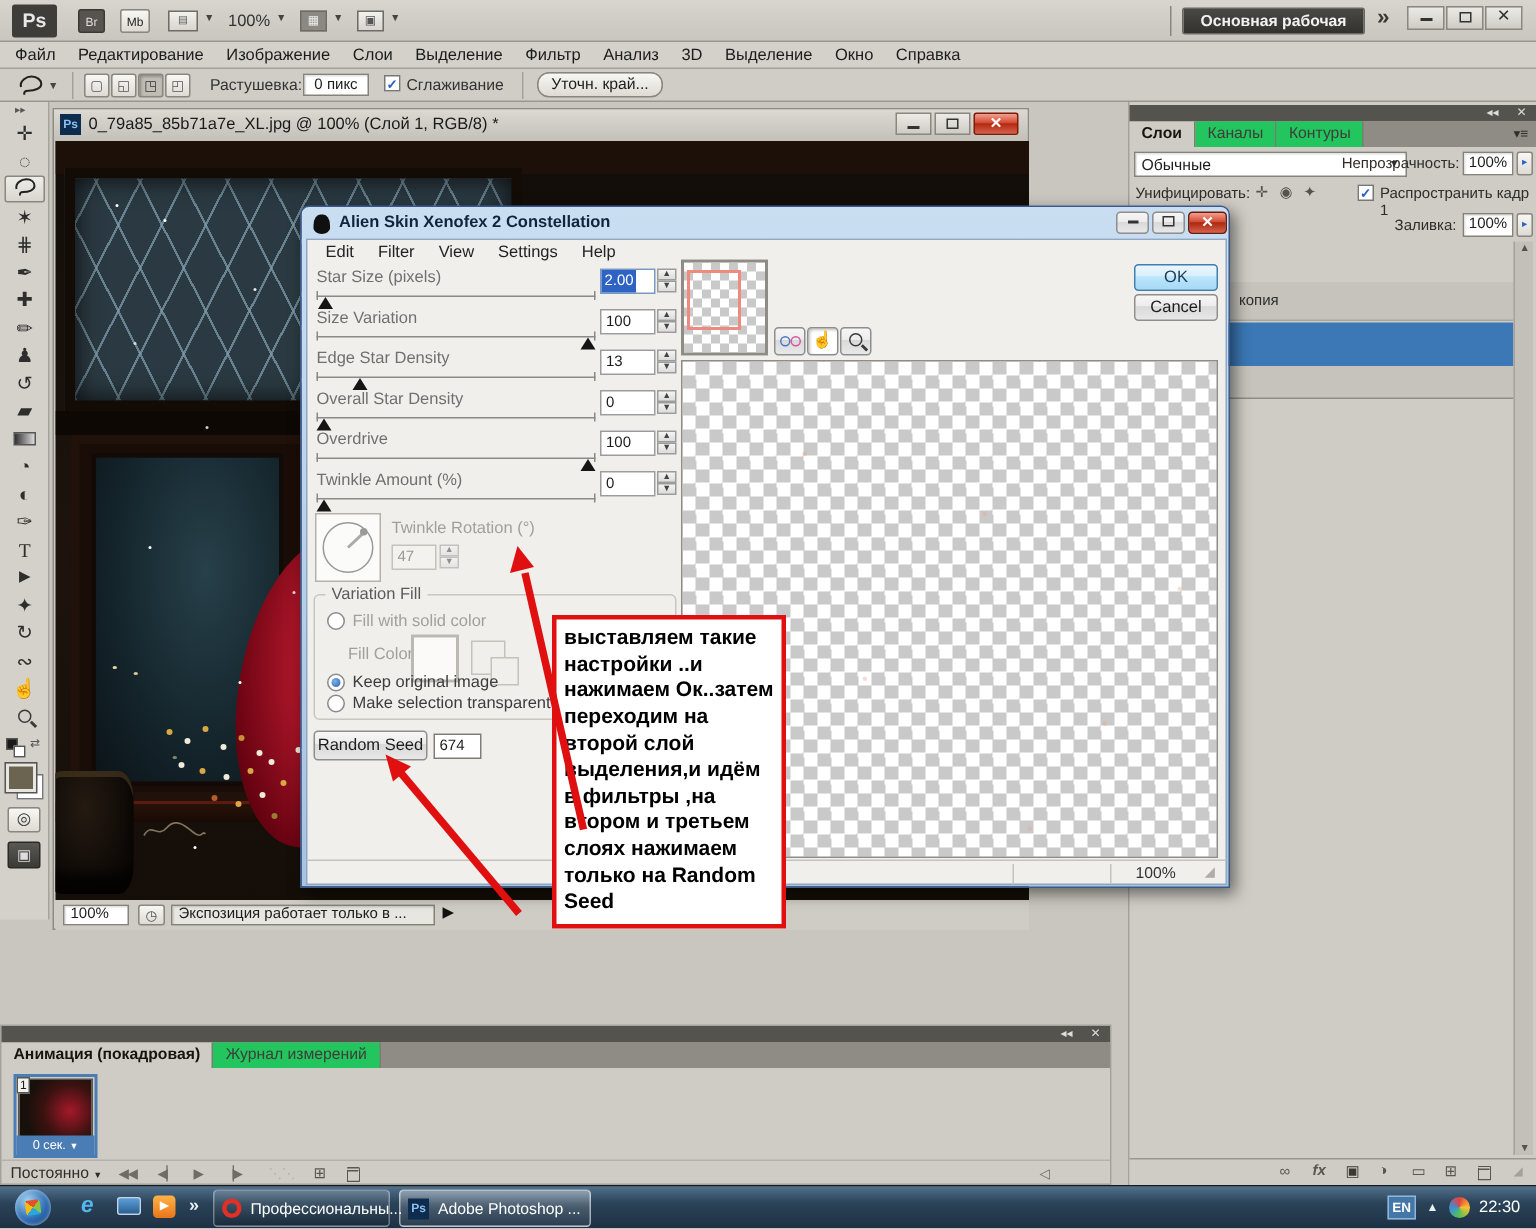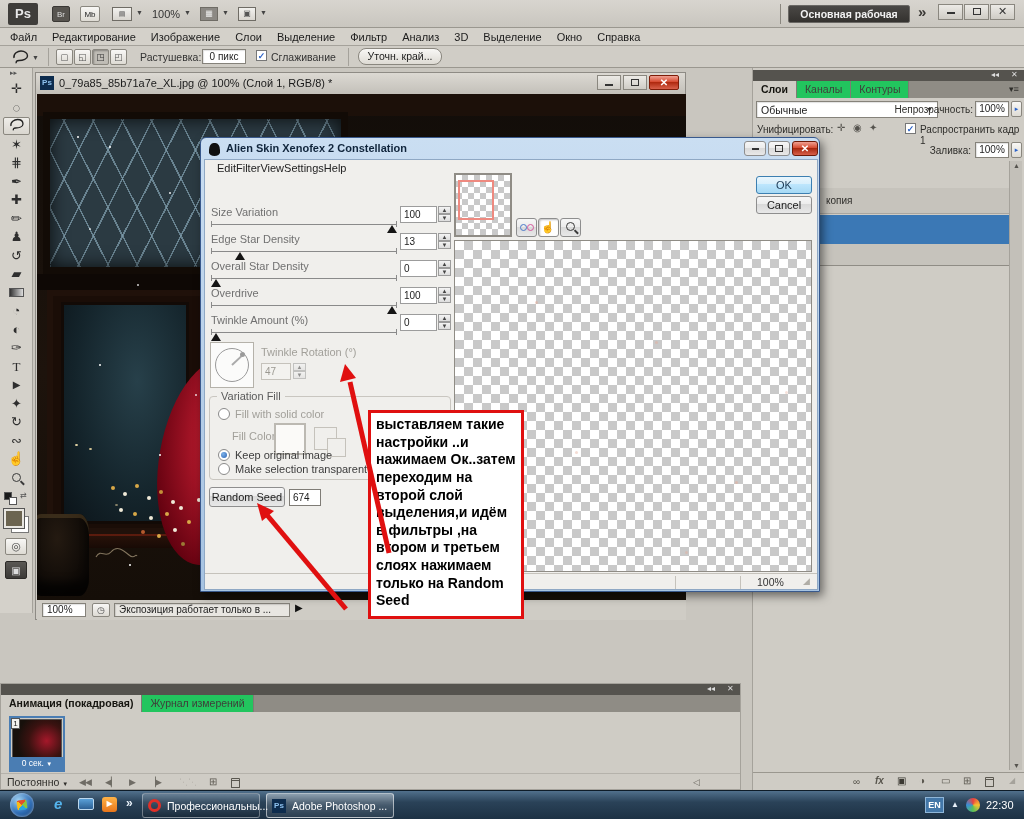--- a/index.html
+++ b/index.html
@@ -252,28 +252,38 @@
 
   <div class="abs" style="left:200px;top:137px;width:620px;height:455px;background:linear-gradient(#cadef2,#a6c3e2);border:1px solid #39598c;border-radius:6px 6px 0 0;box-shadow:3px 4px 10px rgba(0,0,0,.5);z-index:40">
     <span class="abs" style="left:8px;top:5px;width:11px;height:13px;background:#101010;border-radius:50% 50% 60% 60%/65% 65% 35% 35%"></span>
     <span class="abs" style="left:25px;top:4px;font-size:11px;font-weight:bold;color:#10253c;white-space:nowrap">Alien Skin Xenofex 2 Constellation</span>
     <div class="abs vbtn" style="left:543px;top:3px;width:22px;height:15px"><span style="display:inline-block;width:7px;height:2px;background:#333;margin-bottom:2px"></span></div>
     <div class="abs vbtn" style="left:567px;top:3px;width:22px;height:15px"><span style="display:inline-block;width:8px;height:7px;border:1.5px solid #333;margin-top:2px"></span></div>
     <div class="abs" style="left:591px;top:3px;width:26px;height:15px;background:linear-gradient(#f0a092,#d64a30 45%,#a82810 50%,#d8604a);border:1px solid #6e1a08;border-radius:3px;color:#fff;font-size:10px;font-weight:bold;text-align:center;line-height:13px">✕</div>
 
     <div class="abs" style="left:3px;top:21px;width:614px;height:431px;background:#f0efec;border:1px solid #8fa8c4">
 
-      <div class="abs" style="left:0;top:0;width:503px;height:17px;display:flex;padding:2px 0 0 12px;font-size:11px;color:#222">
+      <div class="abs" style="left:0;top:0;width:503px;height:17px;display:flex;gap:16px;padding:2px 0 0 12px;font-size:11px;color:#222">
         <span>Edit</span>
         <span>Filter</span>
         <span>View</span>
         <span>Settings</span>
         <span>Help</span>
       </div>
 
+      <div class="abs" style="left:6px;top:19px;width:240px;height:27px">
+        <span class="gray" style="position:absolute;left:0;top:0;font-size:11px">Star Size (pixels)</span>
+        <div class="strack" style="left:0;top:18px;width:186px"></div>
+        <div class="sthumb" style="left:1px;top:19px"></div>
+        <div class="abs" style="left:189px;top:0;width:37px;height:17px;background:#fff;border:1px solid #7a98c0"><span style="display:inline-block;background:#2e63c4;color:#fff;font-size:10px;line-height:15px;padding:0 2px">2.00</span></div>
+        <div class="spinbtns" style="left:227px;top:0">
+            <span>▲</span>
+            <span>▼</span>
+          </div>
+      </div>
       <div class="abs" style="left:6px;top:46px;width:240px;height:27px">
         <span class="gray" style="position:absolute;left:0;top:0;font-size:11px">Size Variation</span>
         <div class="strack" style="left:0;top:18px;width:186px"></div>
         <div class="sthumb" style="left:176px;top:19px"></div>
         <div class="abs" style="left:189px;top:0;width:37px;height:17px;background:#fff;border:1px solid #9c9c9c;font-size:10px;line-height:15px;padding-left:3px">100</div>
         <div class="spinbtns" style="left:227px;top:0">
             <span>▲</span>
             <span>▼</span>
           </div>
       </div>

